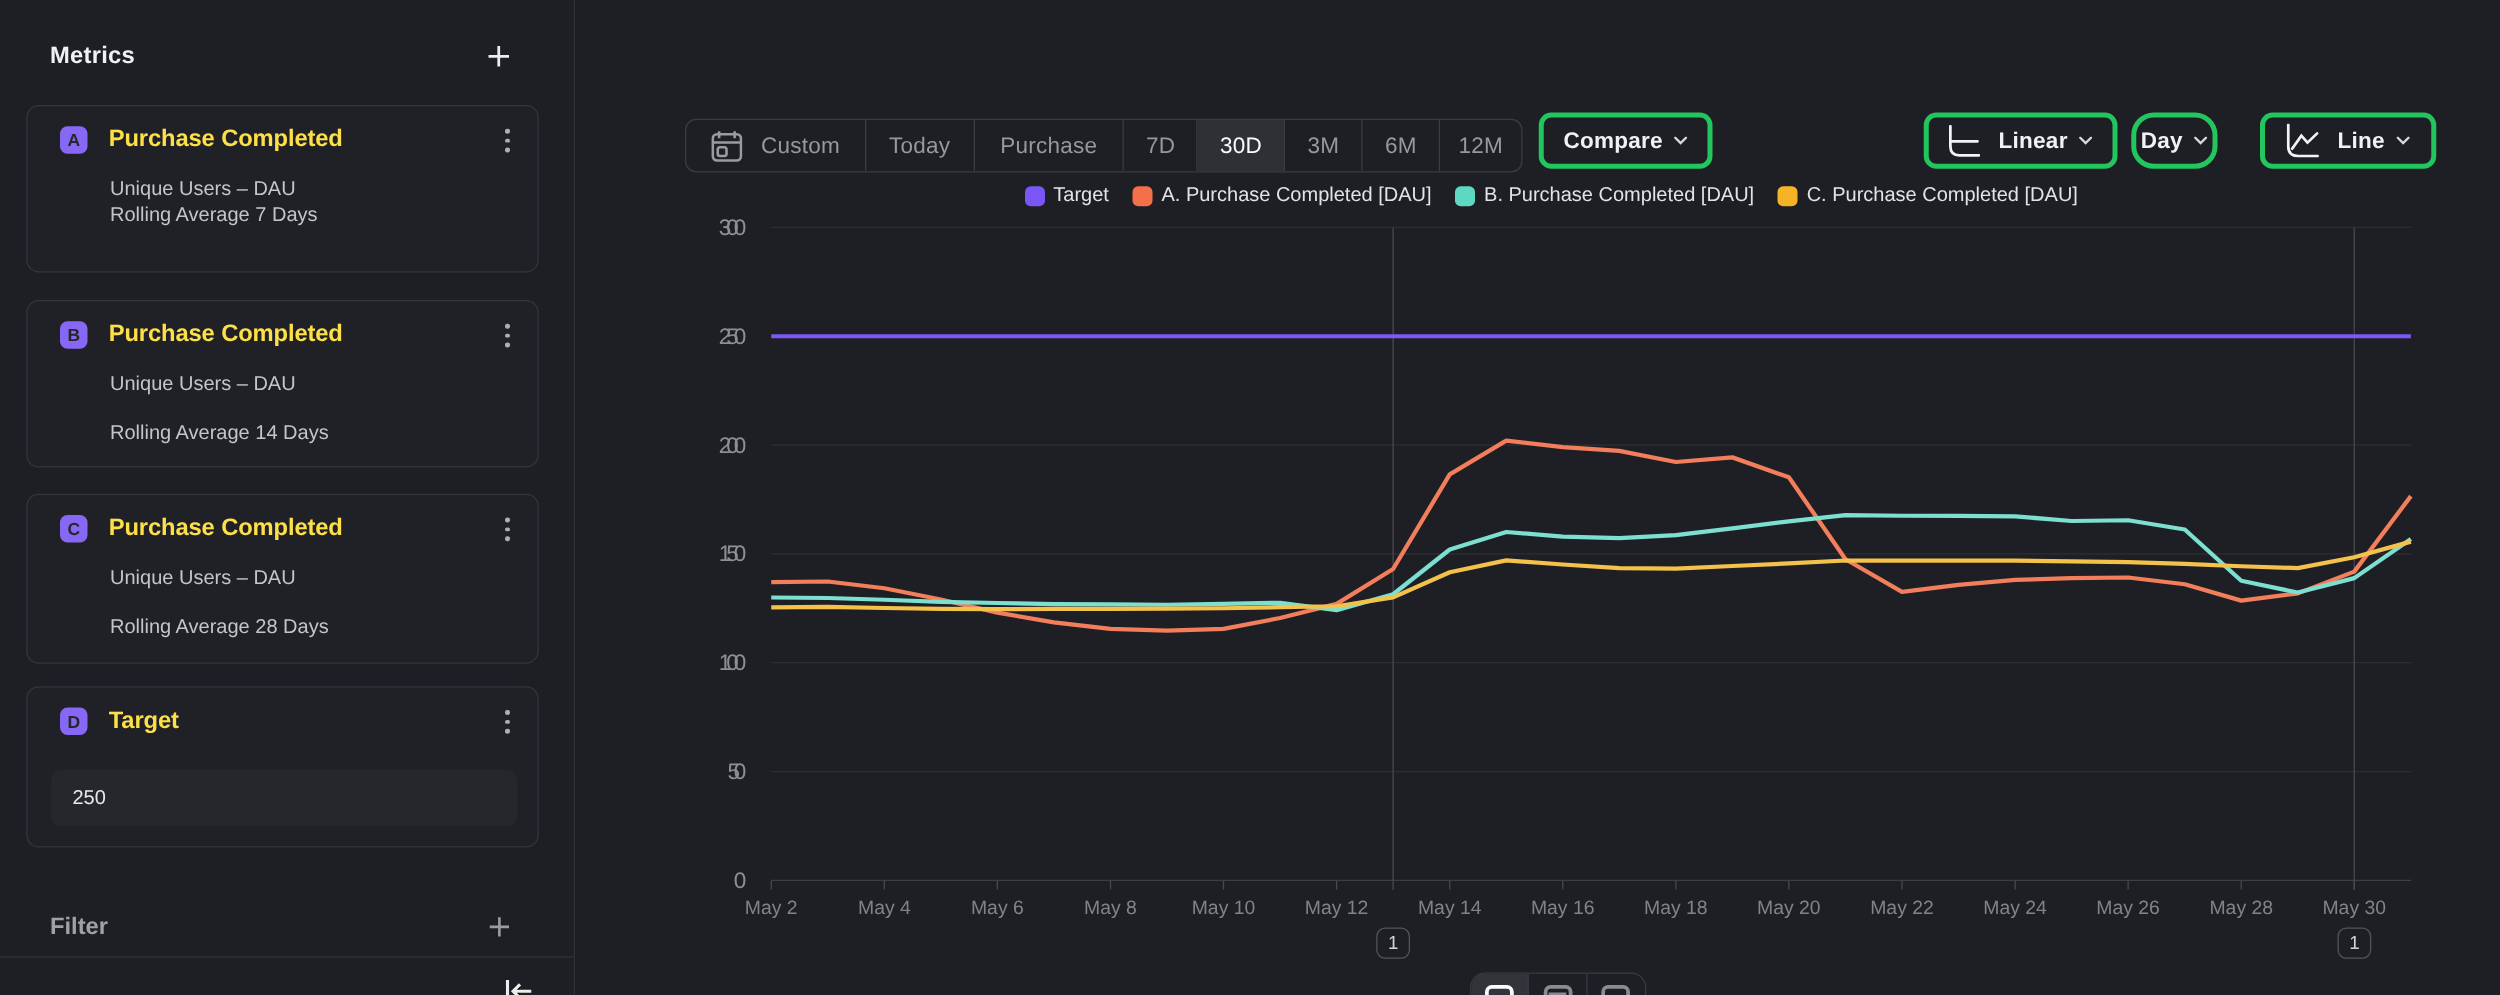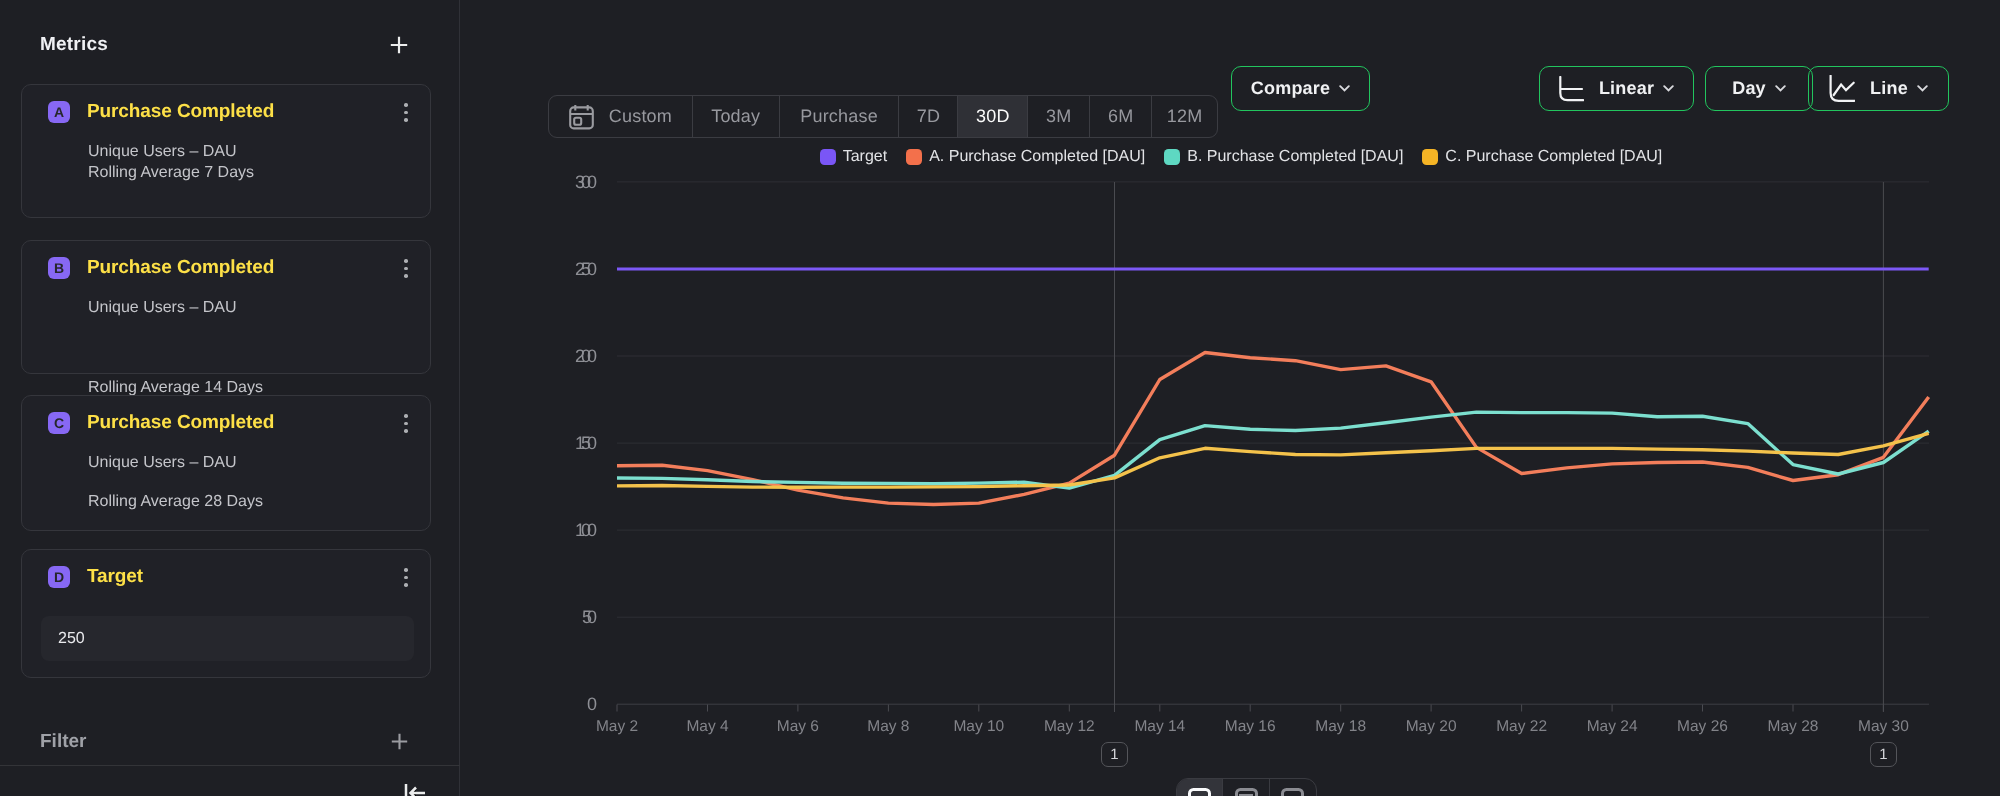--- a/index.html
+++ b/index.html
@@ -15,21 +15,21 @@
   .badge { position:absolute; left:26px; top:16px; width:22px; height:22px; border-radius:6px; background:#8768f4; color:#26272c; font-size:14px; font-weight:700; text-align:center; line-height:22px; }
   .ctitle { position:absolute; left:65px; top:16px; font-size:19px; font-weight:700; color:#fde047; letter-spacing:-0.1px; }
   .kebab { position:absolute; left:382px; top:18px; width:4px; height:20px; }
   .kebab span { position:absolute; left:0; width:3.5px; height:3.5px; border-radius:50%; background:#adafb3; }
   .sub { position:absolute; left:66px; font-size:16px; color:#c4c5ca; }
   .tinput { position:absolute; left:19px; top:66px; width:373px; height:45px; background:#26272d; border-radius:8px; color:#e8e9ec; font-size:16px; line-height:45px; padding-left:17px; }
   .flabel { position:absolute; left:40px; top:731px; font-size:19px; font-weight:700; color:#9fa1a7; }
   #sbdivider { position:absolute; left:0; top:765px; width:460px; height:1px; background:#333438; }
 
   
-  .btn { position:absolute; border:1px solid #22c55e; border-radius:10px; display:flex; align-items:center; justify-content:center; color:#f0f1f3; font-size:18px; font-weight:700; letter-spacing:0.2px; }
+  .btn { position:absolute; border:4px solid #22c55e; border-radius:10px; display:flex; align-items:center; justify-content:center; color:#f0f1f3; font-size:18px; font-weight:700; letter-spacing:0.2px;margin-top:24px; }
   #segctl { position:absolute; left:548px; top:67px; width:670px; height:43px; border:1px solid #3b3c42; border-radius:9px; display:flex; overflow:hidden;margin-top:28px; }
   .seg { height:100%; display:flex; align-items:center; justify-content:center; color:#97989e; font-size:18px; letter-spacing:0.2px; border-right:1px solid #3b3c42; }
   .seg:last-child { border-right:none; }
   .seg.active { background:#2f3036; color:#fafafa; font-weight:400; }
 
   
   #legend { position:absolute; left:471px; top:148px; width:1540px; display:flex; justify-content:center; gap:19px; }
   .litem { display:flex; align-items:center; gap:7px; color:#e2e3e6; font-size:16px; }
   .lsq { width:16px; height:16px; border-radius:4.5px; }
 
@@ -134,21 +134,21 @@
 
   <div class="card" style="top:240px;height:134px;">
     <div class="badge">B</div>
     <div class="ctitle">Purchase Completed</div>
     <div class="kebab">
         <span style="top:0"></span>
         <span style="top:7.5px"></span>
         <span style="top:15px"></span>
       </div>
     <div class="sub" style="top:58px;">Unique Users – DAU</div>
-    <div class="sub" style="top:97px;margin-top:41px;">Rolling Average 14 Days</div>
+    <div class="sub" style="top:97px;">Rolling Average 14 Days</div>
   </div>
 
   <div class="card" style="top:395px;height:136px;">
     <div class="badge">C</div>
     <div class="ctitle">Purchase Completed</div>
     <div class="kebab">
         <span style="top:0"></span>
         <span style="top:7.5px"></span>
         <span style="top:15px"></span>
       </div>
@@ -206,21 +206,21 @@
 <div class="btn" style="left:1539px;top:66px;width:155px;height:45px;">
   <svg width="25" height="26" viewBox="0 0 25 26" style="margin-right:15px;">
       <path d="M1.3 1 V17 Q1.3 24.2 8.5 24.2 H24.2 M2.8 13 H23" stroke="#f2f3f5" stroke-width="2.2" fill="none" stroke-linecap="round"></path>
     </svg>
   Linear
   <svg width="11" height="7" viewBox="0 0 11 7" style="margin-left:9px;">
       <path d="M1.2 1.2 L5.5 5.5 L9.8 1.2" stroke="#d8d9dd" stroke-width="1.9" fill="none" stroke-linecap="round"></path>
     </svg>
 </div>
 
-<div class="btn" style="left:1705px;top:66px;width:108px;height:45px;">Day
+<div class="btn" style="left:1705px;top:66px;width:69px;height:45px;border-radius:18px;">Day
   <svg width="11" height="7" viewBox="0 0 11 7" style="margin-left:9px;">
       <path d="M1.2 1.2 L5.5 5.5 L9.8 1.2" stroke="#d8d9dd" stroke-width="1.9" fill="none" stroke-linecap="round"></path>
     </svg>
 </div>
 
 <div class="btn" style="left:1808px;top:66px;width:141px;height:45px;">
   <svg width="26" height="27" viewBox="0 0 26 27" style="margin-right:15px;">
       <path d="M1.6 0.7 V18 Q1.6 25.8 9.5 25.8 H25.4 M4.7 20 L12.1 9.5 L17 15.1 L24.7 7.7" stroke="#f2f3f5" stroke-width="2.2" fill="none" stroke-linecap="round"></path>
     </svg>
   Line

